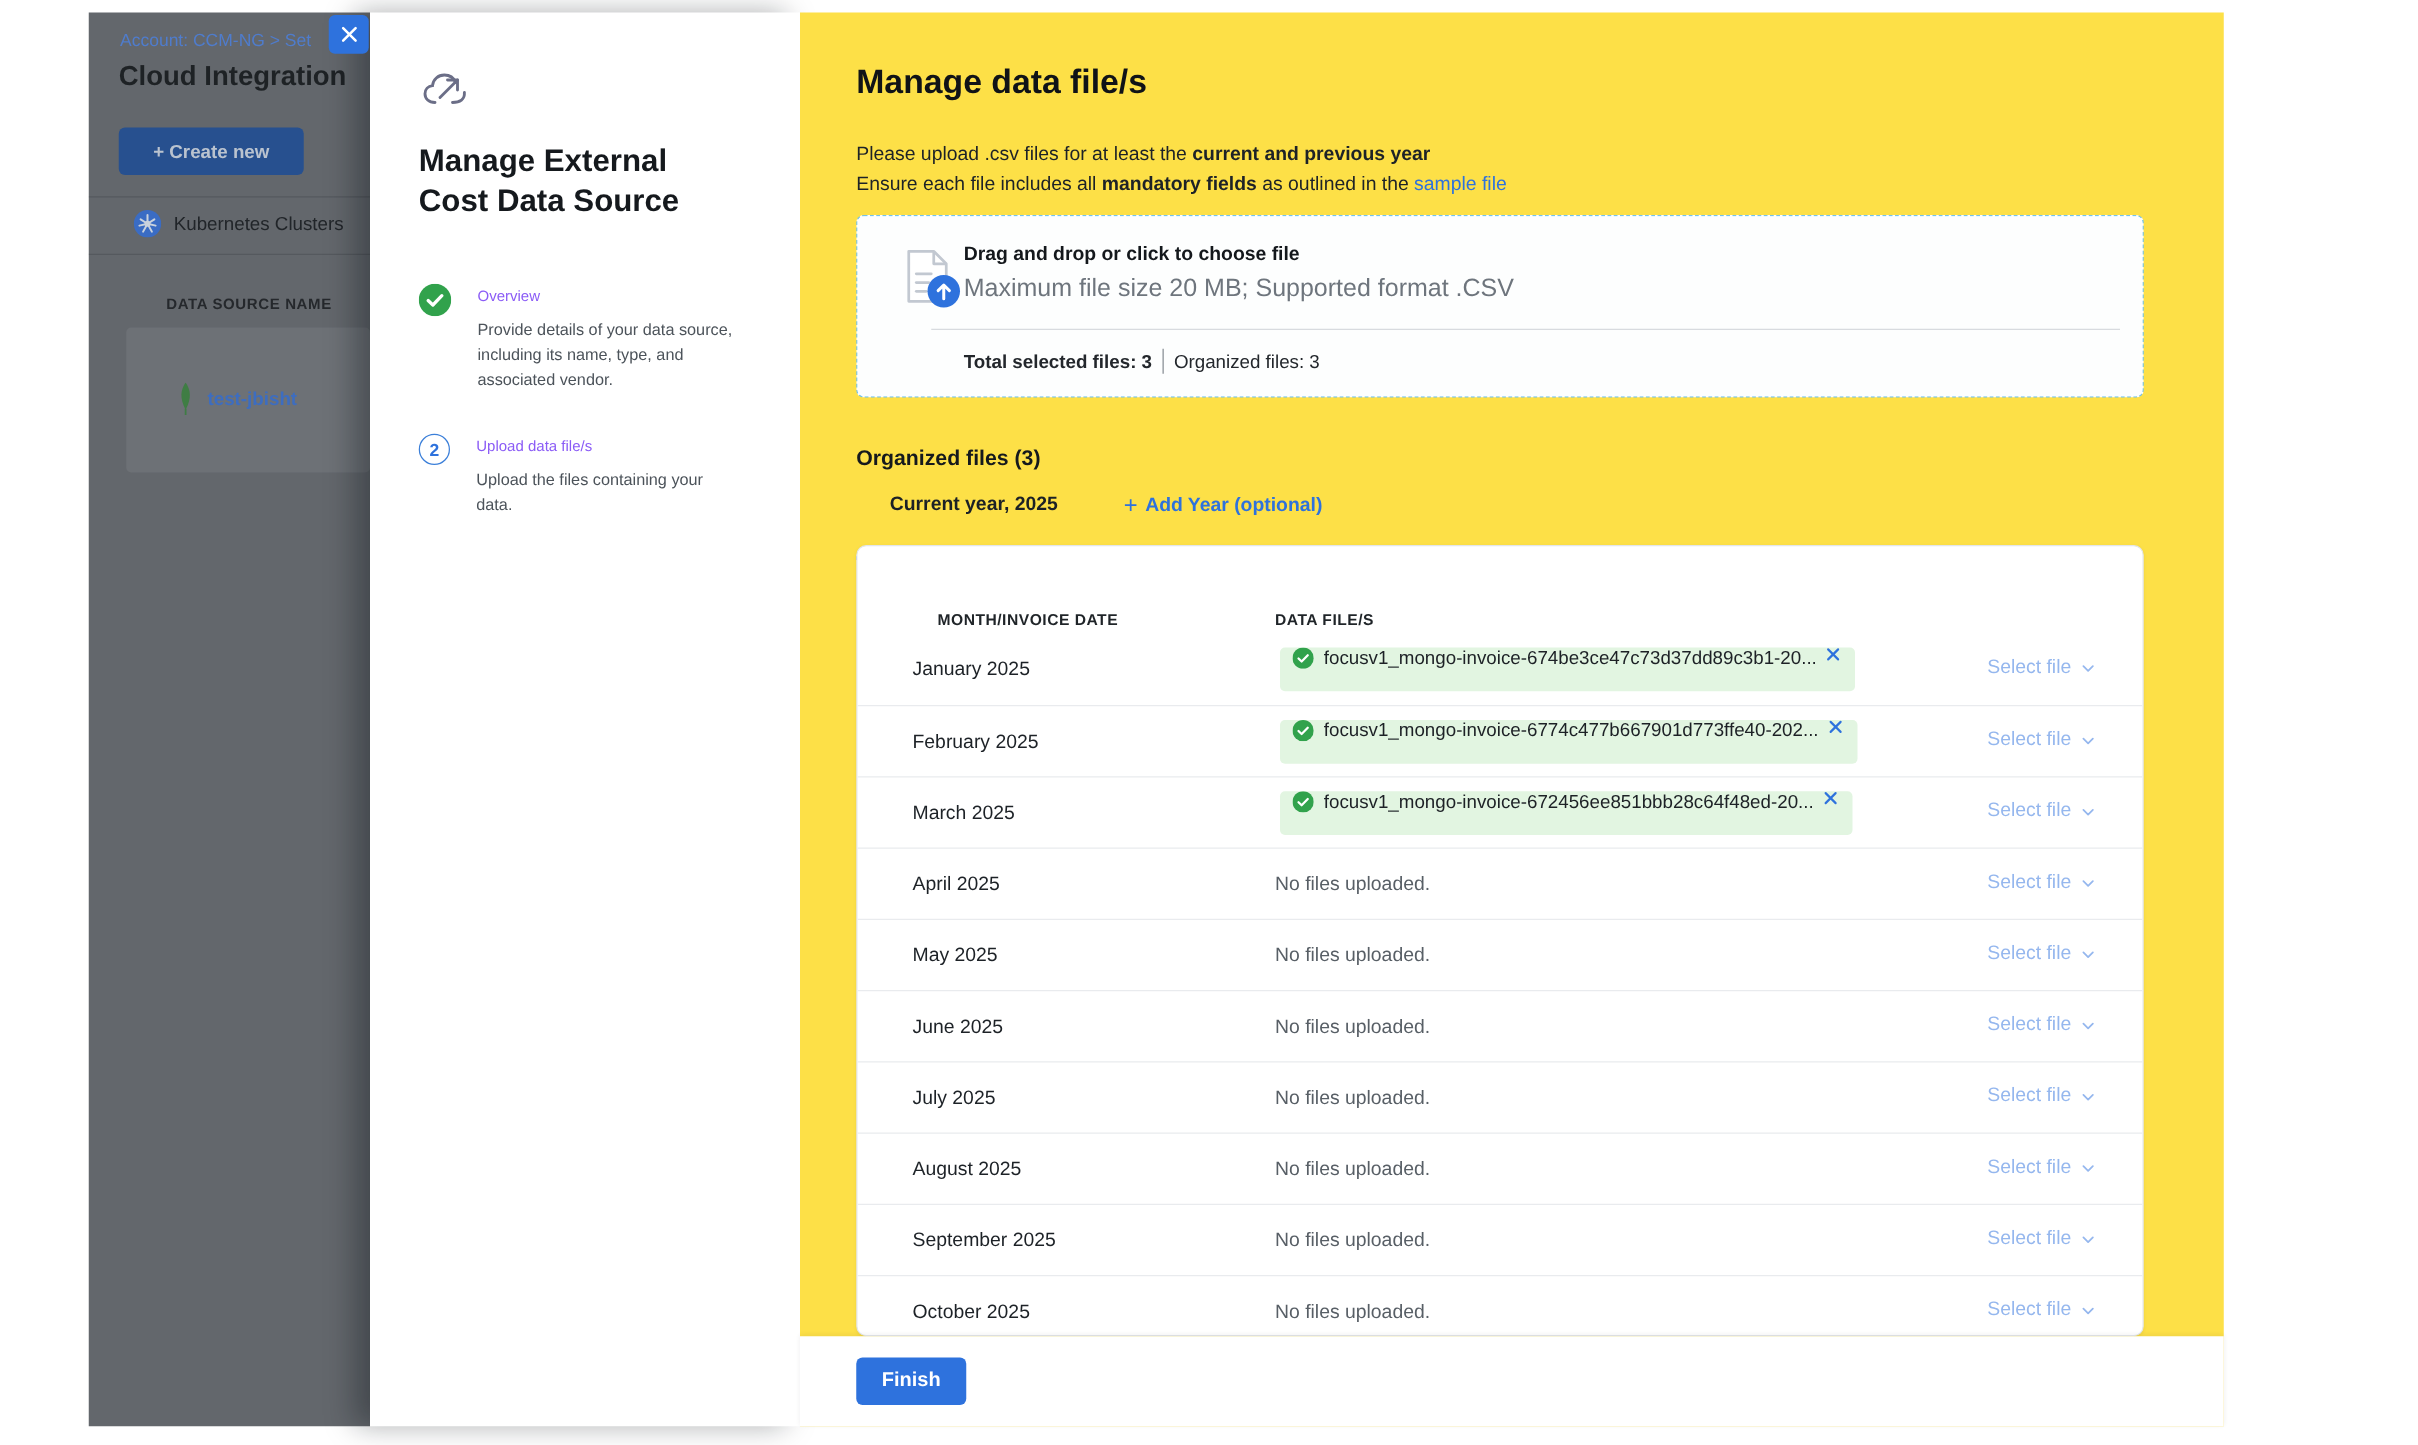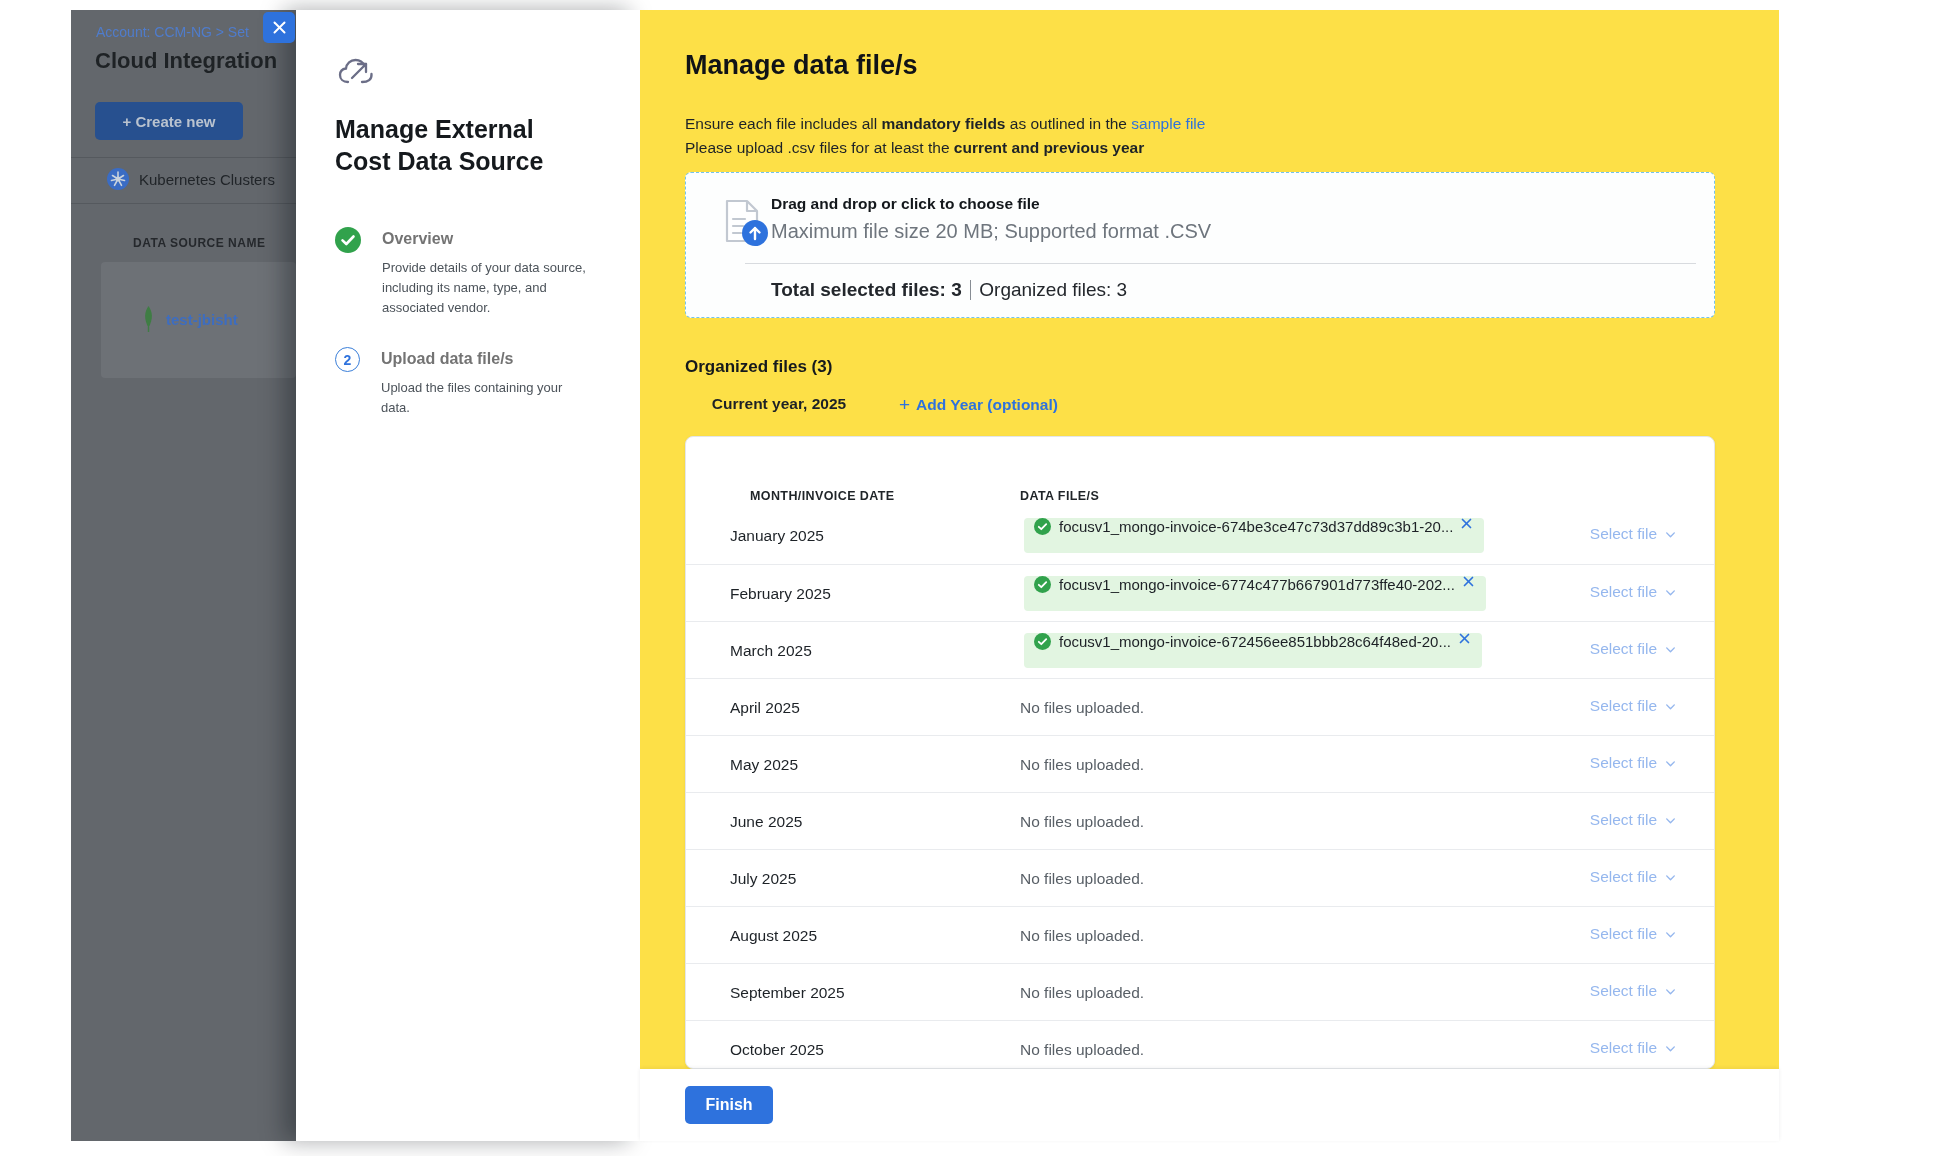--- a/index.html
+++ b/index.html
@@ -30,37 +30,37 @@
   
   .panel { position:absolute; left:225px; top:0; width:344px; height:100%; background:#ffffff; box-shadow:-12px 0 22px rgba(10,14,20,.35); }
   .wizard-icon { position:absolute; left:42px; top:46px; }
   .wizard-title { position:absolute; left:39px; top:103px; width:250px; font-size:25px; line-height:32px; font-weight:700; color:#15191d; }
   .step { position:absolute; left:39px; display:flex; gap:21px; cursor:pointer; }
   .step-1 { top:217px; }
   .step-2 { top:337px; }
   .step-bullet { flex:0 0 auto; }
   .num-circle { width:25px; height:25px; border:1.5px solid #3b7fd9; border-radius:50%; color:#2e72dd;
     font-size:14px; font-weight:600; display:flex; align-items:center; justify-content:center; }
-  .step-label { font-size:16px; font-weight:700; color:#737373; padding-top:3px; }
+  .step-label { font-size:12px; font-weight:400; color:#8b5cf6; padding-top:3px; }
   .step-desc { width:212px; margin-top:10px; font-size:13px; line-height:20px; color:#4c535a; font-weight:400; }
 
   
   .main { position:absolute; left:569px; top:0; width:1139px; height:100%; background:#fde047; }
   .main-h1 { position:absolute; left:45px; top:40px; font-size:27px; font-weight:700; color:#101317; }
   .intro { position:absolute; left:45px; top:102px; font-size:15.5px; line-height:24px; color:#1d2227; }
   .intro b { font-weight:700; }
   .link { color:#2e72dd; cursor:pointer; }
 
   .dropzone { position:absolute; left:45px; top:162px; width:1030px; height:146px; background:#fdfefe;
     border:1.5px dashed #74c3ec; border-radius:6px; cursor:pointer; }
   .dz-icon { position:absolute; left:33px; top:24px; width:52px; height:52px; }
   .dz-title { position:absolute; left:85px; top:22px; font-size:15.5px; font-weight:700; color:#14181c; }
   .dz-sub { position:absolute; left:85px; top:47px; font-size:20px; color:#6e757d; }
   .dz-divider { position:absolute; left:59px; right:18px; top:90px; height:1px; background:#d8dbdf; }
-  .dz-totals { position:absolute; left:85px; top:106px; display:flex; align-items:center; gap:8px; font-size:19px; color:#23272c; }
+  .dz-totals { position:absolute; left:85px; top:106px; display:flex; align-items:center; gap:8px; font-size:15px; color:#23272c; }
   .dz-totals .tot { font-weight:700; }
   .vsep { width:1.5px; height:20px; background:#878d94; }
 
   .org-heading { position:absolute; left:45px; top:347px; font-size:17px; font-weight:700; color:#15191d; }
   .tabs { position:absolute; left:45px; top:385px; display:flex; align-items:flex-start; }
   .tab-active { width:188px; text-align:center; padding-bottom:32px; font-size:15.5px; font-weight:600; color:#1c2126;
     border-bottom:3px solid #3b7fd9; cursor:pointer; }
   .tab-add { margin-left:26px; padding-top:1px; display:flex; align-items:center; gap:6px; font-size:15.5px;
     font-weight:700; color:#2e72dd; cursor:pointer; }
   .plus { font-size:19px; font-weight:400; line-height:14px; }
@@ -160,22 +160,22 @@
           <div class="step-label">Upload data file/s</div>
           <div class="step-desc">Upload the files containing your data.</div>
         </div>
       </div>
     </div>
 
     <div class="main">
       <h1 class="main-h1">Manage data file/s</h1>
 
       <div class="intro">
+        <div><span>Please upload .csv files for at least the </span><b>current and previous year</b></div>
         <div><span>Ensure each file includes all </span><b>mandatory fields</b><span> as outlined in the </span><span class="link">sample file</span></div>
-        <div><span>Please upload .csv files for at least the </span><b>current and previous year</b></div>
       </div>
 
       <div class="dropzone">
         <svg class="dz-icon" viewBox="0 0 52 52">
           <path d="M8 4 H28 L38 14 V44 H8 Z" fill="#ffffff" stroke="#c2c8d1" stroke-width="2.2" stroke-linejoin="round"></path>
           <path d="M28 4 V14 H38" fill="none" stroke="#c2c8d1" stroke-width="2.2" stroke-linejoin="round"></path>
           <line x1="14" y1="22" x2="26" y2="22" stroke="#c2c8d1" stroke-width="2.2" stroke-linecap="round"></line>
           <line x1="14" y1="29" x2="24" y2="29" stroke="#c2c8d1" stroke-width="2.2" stroke-linecap="round"></line>
           <line x1="14" y1="36" x2="22" y2="36" stroke="#c2c8d1" stroke-width="2.2" stroke-linecap="round"></line>
           <circle cx="36" cy="36" r="13" fill="#2e72dd"></circle>

